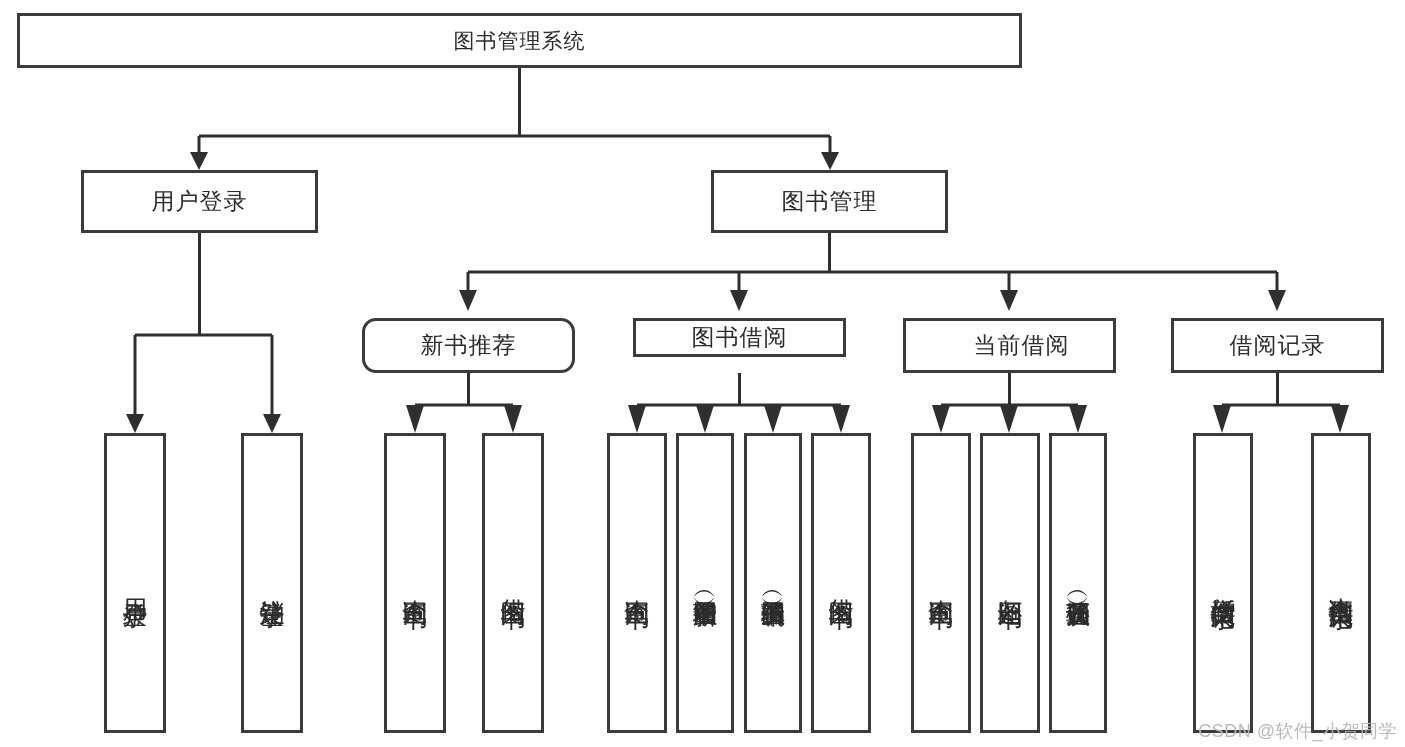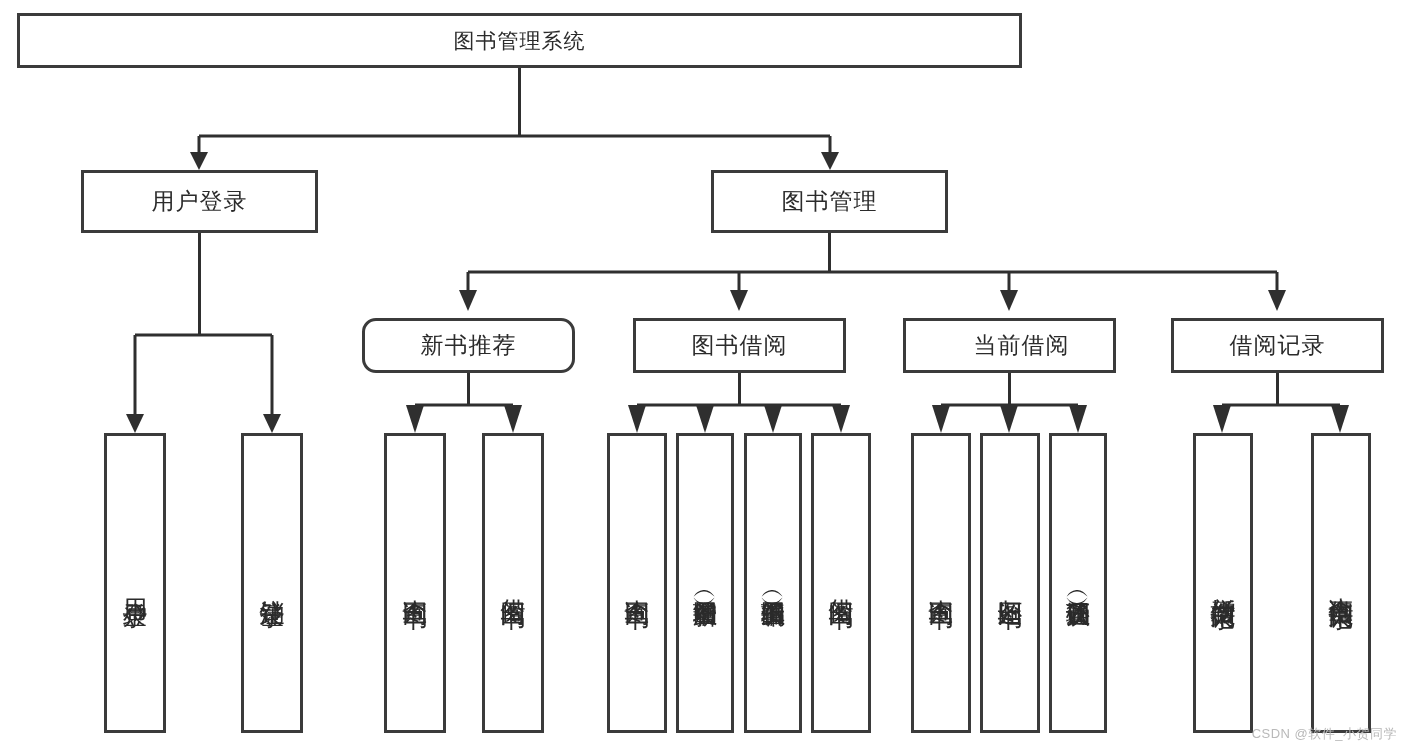--- a/index.html
+++ b/index.html
@@ -60,21 +60,21 @@
     stroke-width: 3;
     fill: none;
   }
   .arrowhead {
     fill: #2f2f2f;
   }
   .watermark {
     position: absolute;
     right: 8px;
     bottom: 4px;
-    font-size: 13px;
+    font-size: 18px;
     color: #b9b9b9;
     white-space: nowrap;
     letter-spacing: 0.5px;
     text-align: center;
   }
 </style>
 </head>
 <body>
 
 <div id="canvas">
@@ -137,21 +137,21 @@
   </svg>
 
   <div class="node horiz root" style="left:17px; top:13px; width:1005px; height:55px;">图书管理系统</div>
 
   <div class="node horiz" style="left:81px; top:170px; width:237px; height:63px;">用户登录</div>
 
   <div class="node horiz" style="left:711px; top:170px; width:237px; height:63px;">图书管理</div>
 
   <div class="node horiz" style="left:362px; top:318px; width:213px; height:55px;border-radius:14px;">新书推荐</div>
 
-  <div class="node horiz" style="left:633px; top:318px; width:213px; height:55px;">图书借阅</div>
+  <div class="node horiz" style="left:633px; top:318px; width:213px; height:39px;">图书借阅</div>
 
   <div class="node horiz" style="left:903px; top:318px; width:213px; height:55px;padding-left:24px;">当前借阅</div>
 
   <div class="node horiz" style="left:1171px; top:318px; width:213px; height:55px;">借阅记录</div>
 
   <div class="node vert" style="left:104px; top:433px; width:62px; height:300px;">用户登录</div>
 
   <div class="node vert" style="left:241px; top:433px; width:62px; height:300px;">注销登录</div>
 
   <div class="node vert" style="left:384px; top:433px; width:62px; height:300px;">查询图书</div>

